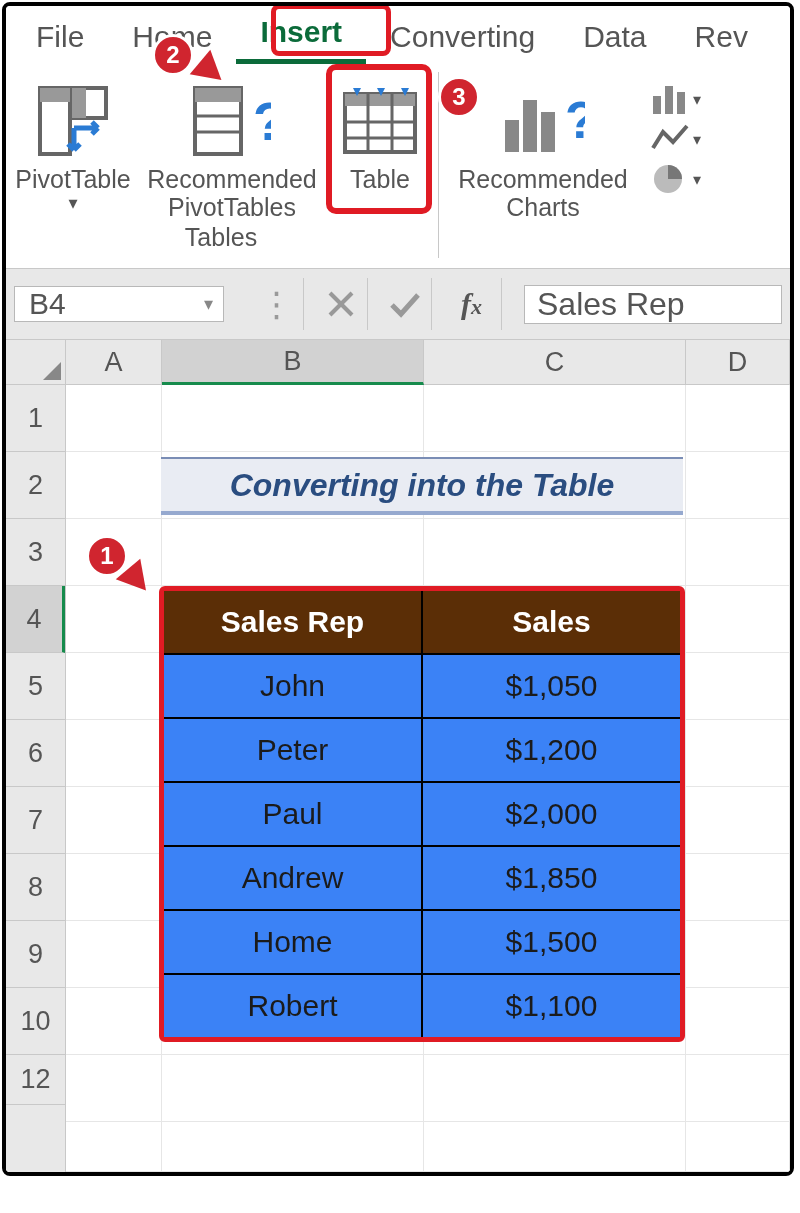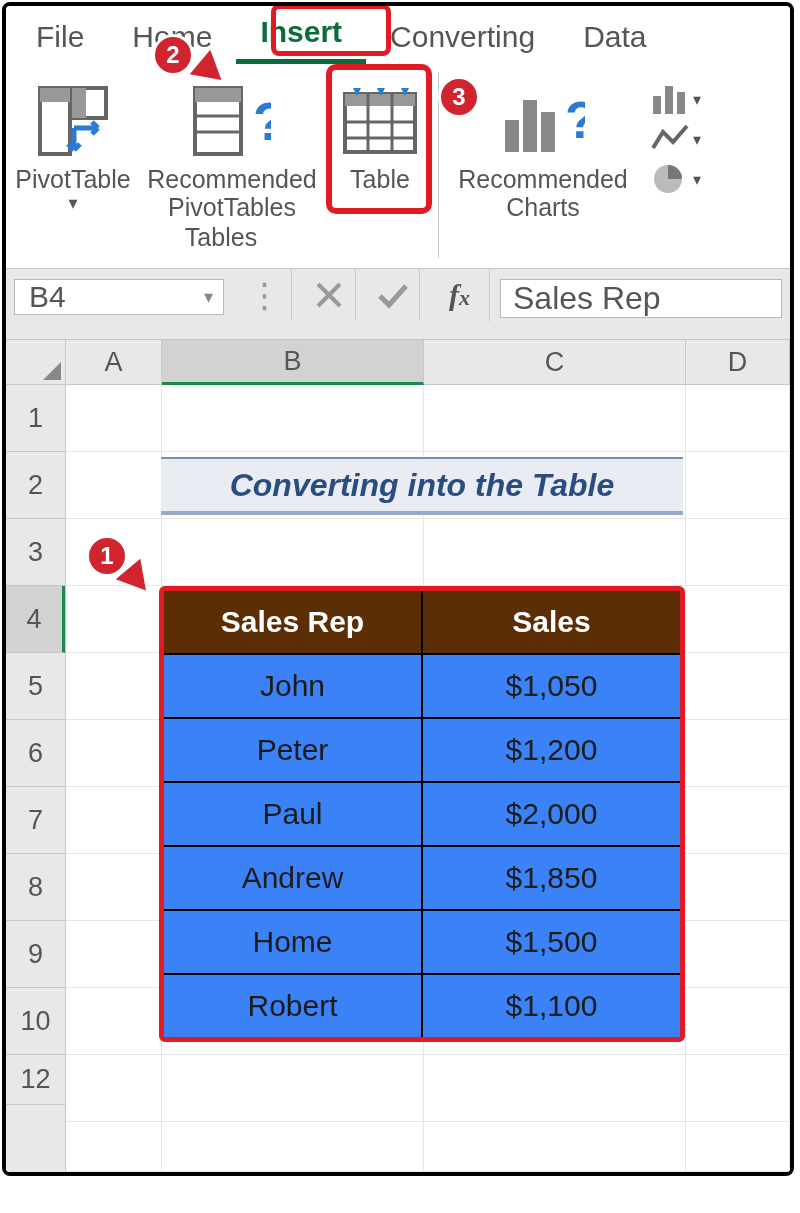--- a/index.html
+++ b/index.html
@@ -122,26 +122,27 @@
     padding-top:10px;
   }
   .mini {
     display:flex; align-items:center; gap:2px;
     font-size:16px; color:#555;
   }
 
   
   .fxbar {
     display:flex;
-    align-items:flex-start;
+    align-items:center;
     background:#e8e8e8;
     border-top:1px solid #c8c8c8;
     border-bottom:1px solid #c8c8c8;
     margin-top:10px;
     height:72px;
+    gap:12px;
   }
   .namebox {
     background:#fff;
     border:1px solid #b8b8b8;
     width:210px;
     margin:10px 4px 10px 8px;
     font-size:30px;
     color:#555;
     display:flex; align-items:center;
     padding:0 14px;
@@ -302,20 +303,21 @@
 <body>
 
 <div class="frame">
 
   <div class="tabs" style="position:relative;">
     <div class="tab">File</div>
     <div class="tab">Home</div>
     <div class="tab active">Insert</div>
     <div class="tab">Converting</div>
     <div class="tab">Data</div>
+    <div class="tab" style="padding-right:0;">Rev</div>
     <div class="tab-highlight" style="left:265px;top:-2px;width:120px;height:52px;"></div>
   </div>
 
   <div class="ribbon" style="position:relative;">
     <div class="rgroup tablesgroup">
       <div class="rbuttons">
 
         <div class="rbtn" style="width:122px;">
           <div class="iconbox">
             <svg width="70" height="70" viewBox="0 0 70 70">

